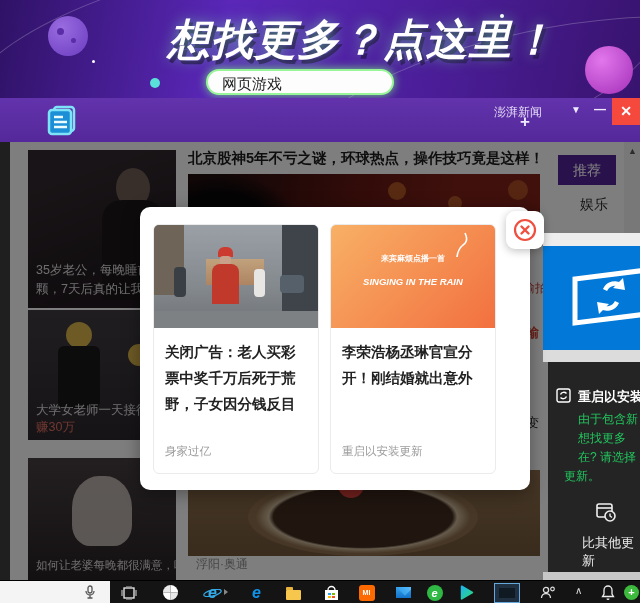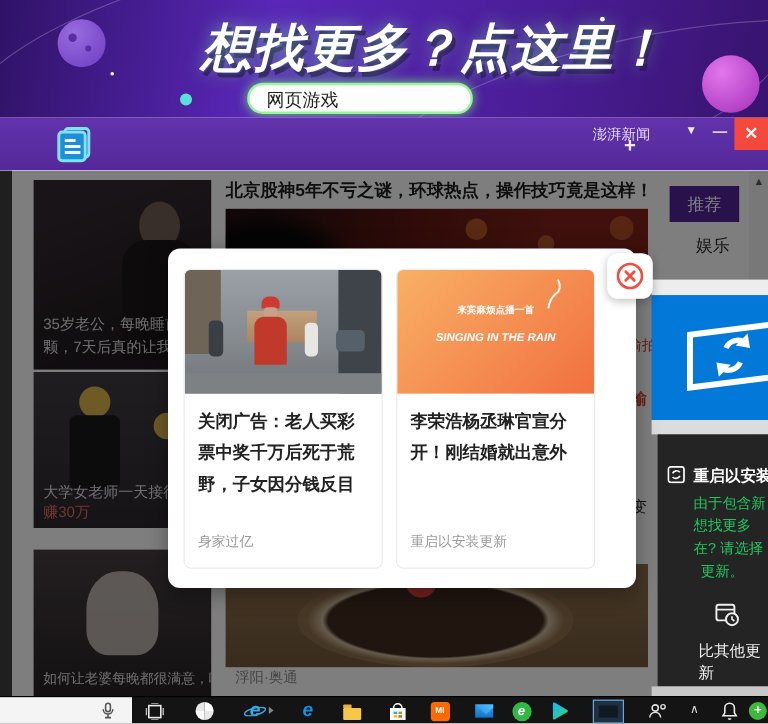--- a/index.html
+++ b/index.html
@@ -207,21 +207,21 @@
           <svg width="15" height="15" viewBox="0 0 15 15">
             <rect x="1" y="1" width="13" height="13" rx="2" fill="none" stroke="#fff" stroke-width="1.4"></rect>
             <path d="M10.5 5.5 a3.6 3.6 0 0 0 -6 1" fill="none" stroke="#fff" stroke-width="1.4"></path>
             <path d="M4.5 9.5 a3.6 3.6 0 0 0 6 -1" fill="none" stroke="#fff" stroke-width="1.4"></path>
           </svg>
         </div>
         <div class="abs ttl" style="left:30px;top:26px;">重启以安装更新</div>
         <div class="abs tbody" style="left:30px;top:48px;">由于包含新</div>
         <div class="abs tbody" style="left:30px;top:67px;">想找更多</div>
         <div class="abs tbody" style="left:30px;top:86px;">在? 请选择</div>
-        <div class="abs tbody" style="left:36px;top:105px;">更新。</div>
+        <div class="abs tbody" style="left:16px;top:105px;">更新。</div>
         <div class="abs" style="left:46px;top:138px;">
           <svg width="24" height="24" viewBox="0 0 24 24">
             <rect x="3" y="4" width="15" height="13" rx="2" fill="none" stroke="#eee" stroke-width="1.6"></rect>
             <path d="M3 8 h15" stroke="#eee" stroke-width="1.6"></path>
             <circle cx="16" cy="16" r="5" fill="#242424" stroke="#eee" stroke-width="1.6"></circle>
             <path d="M16 13.5 V16 L18 17.5" fill="none" stroke="#eee" stroke-width="1.4"></path>
           </svg>
         </div>
         <div class="abs" style="left:34px;top:172px;font-size:13px;color:#eee;">比其他更新</div>
       </div>

